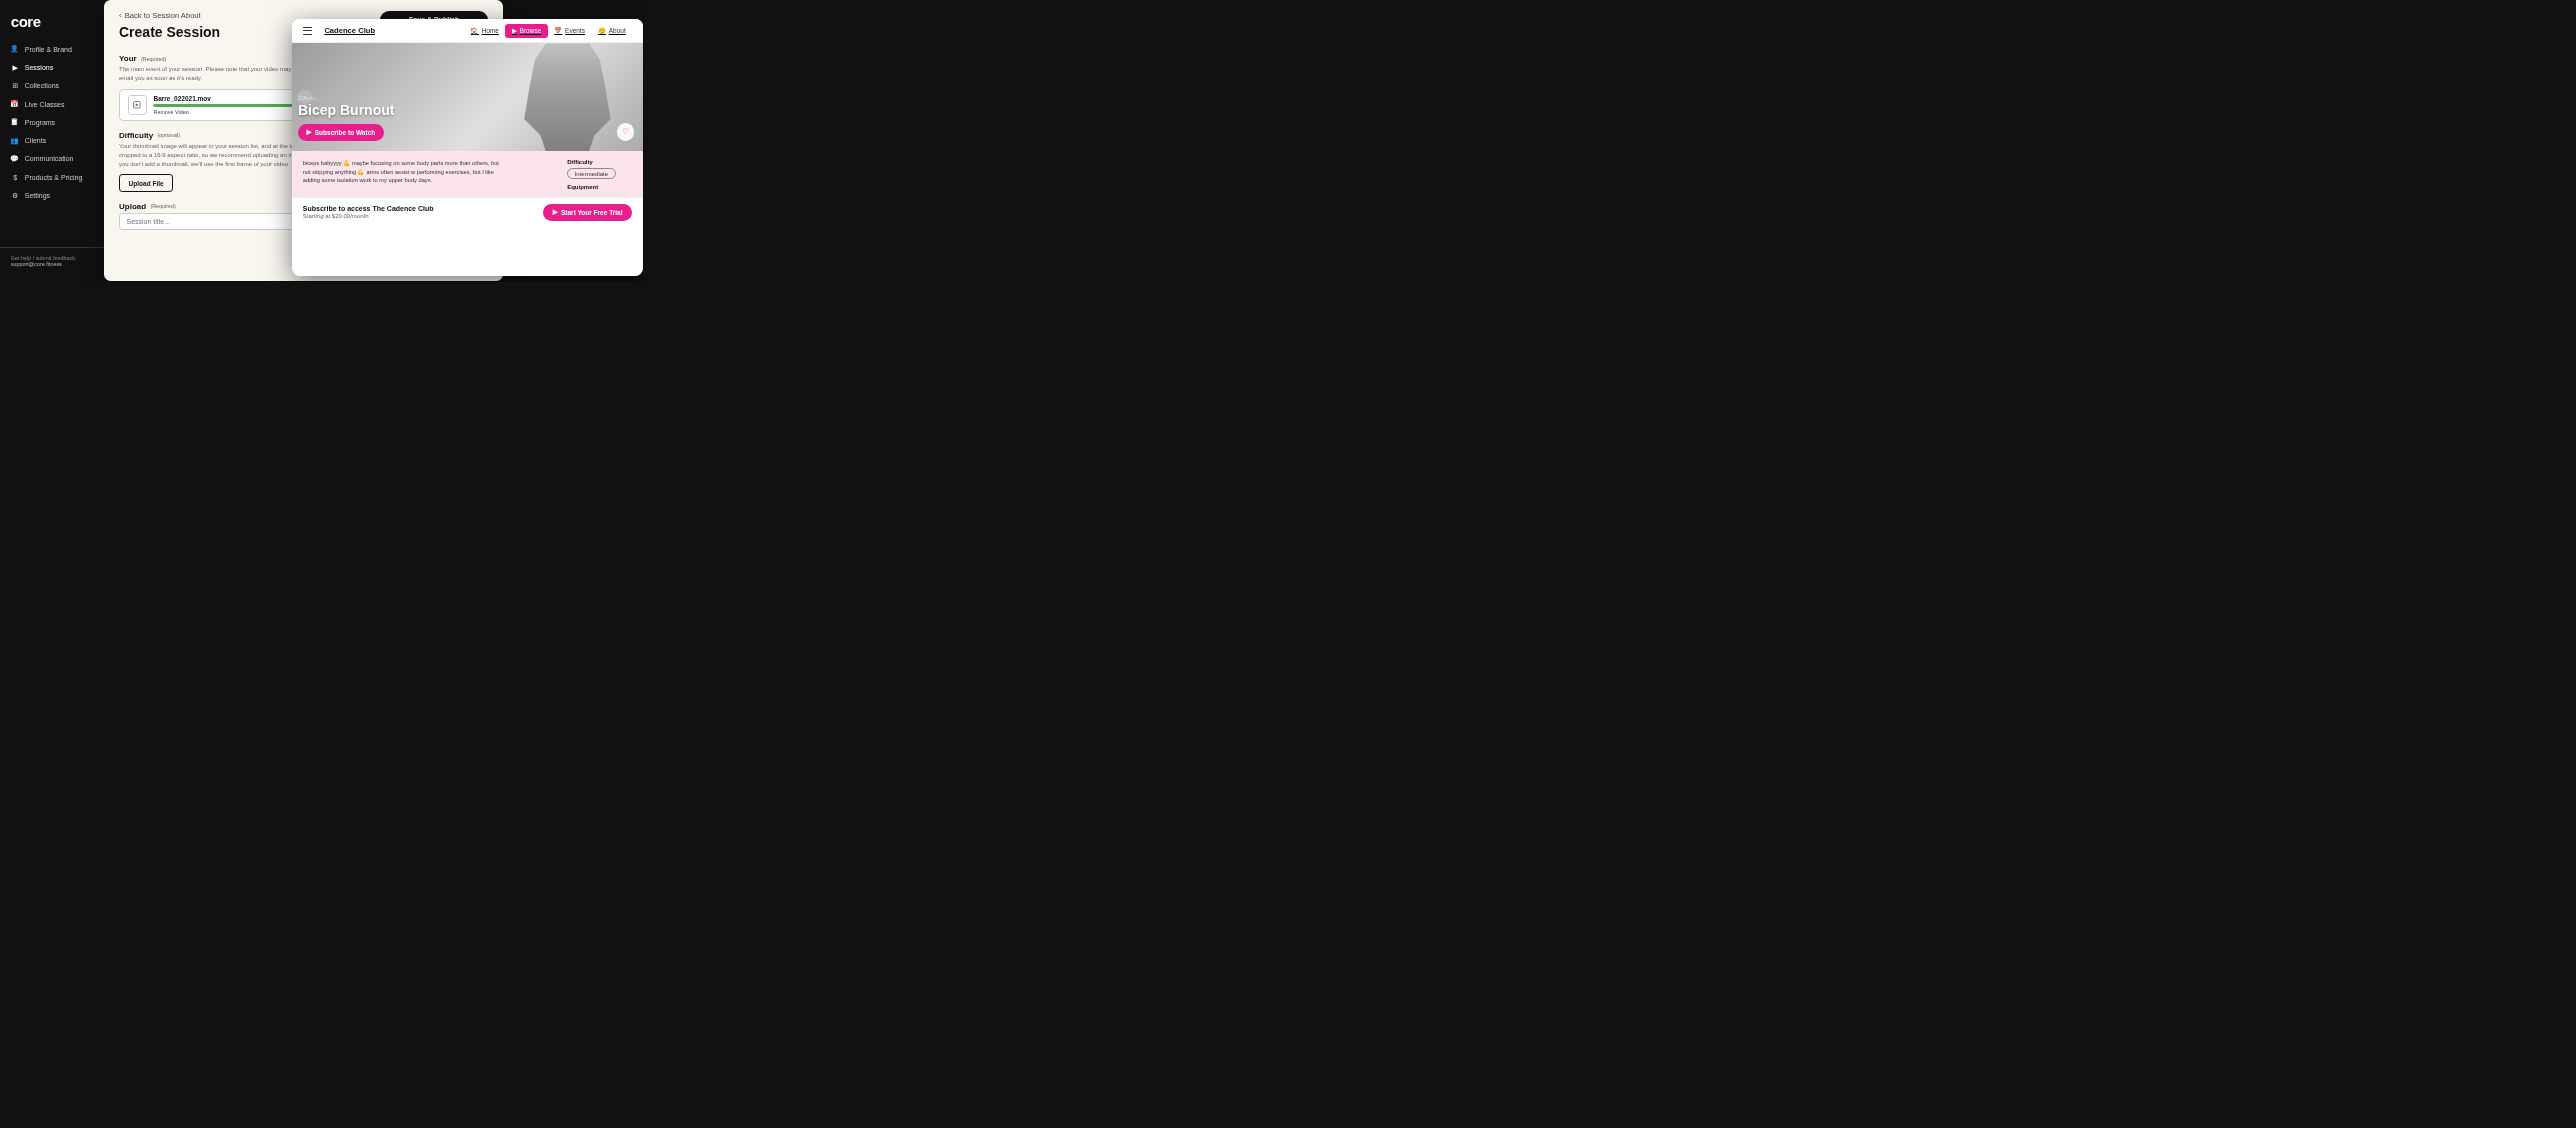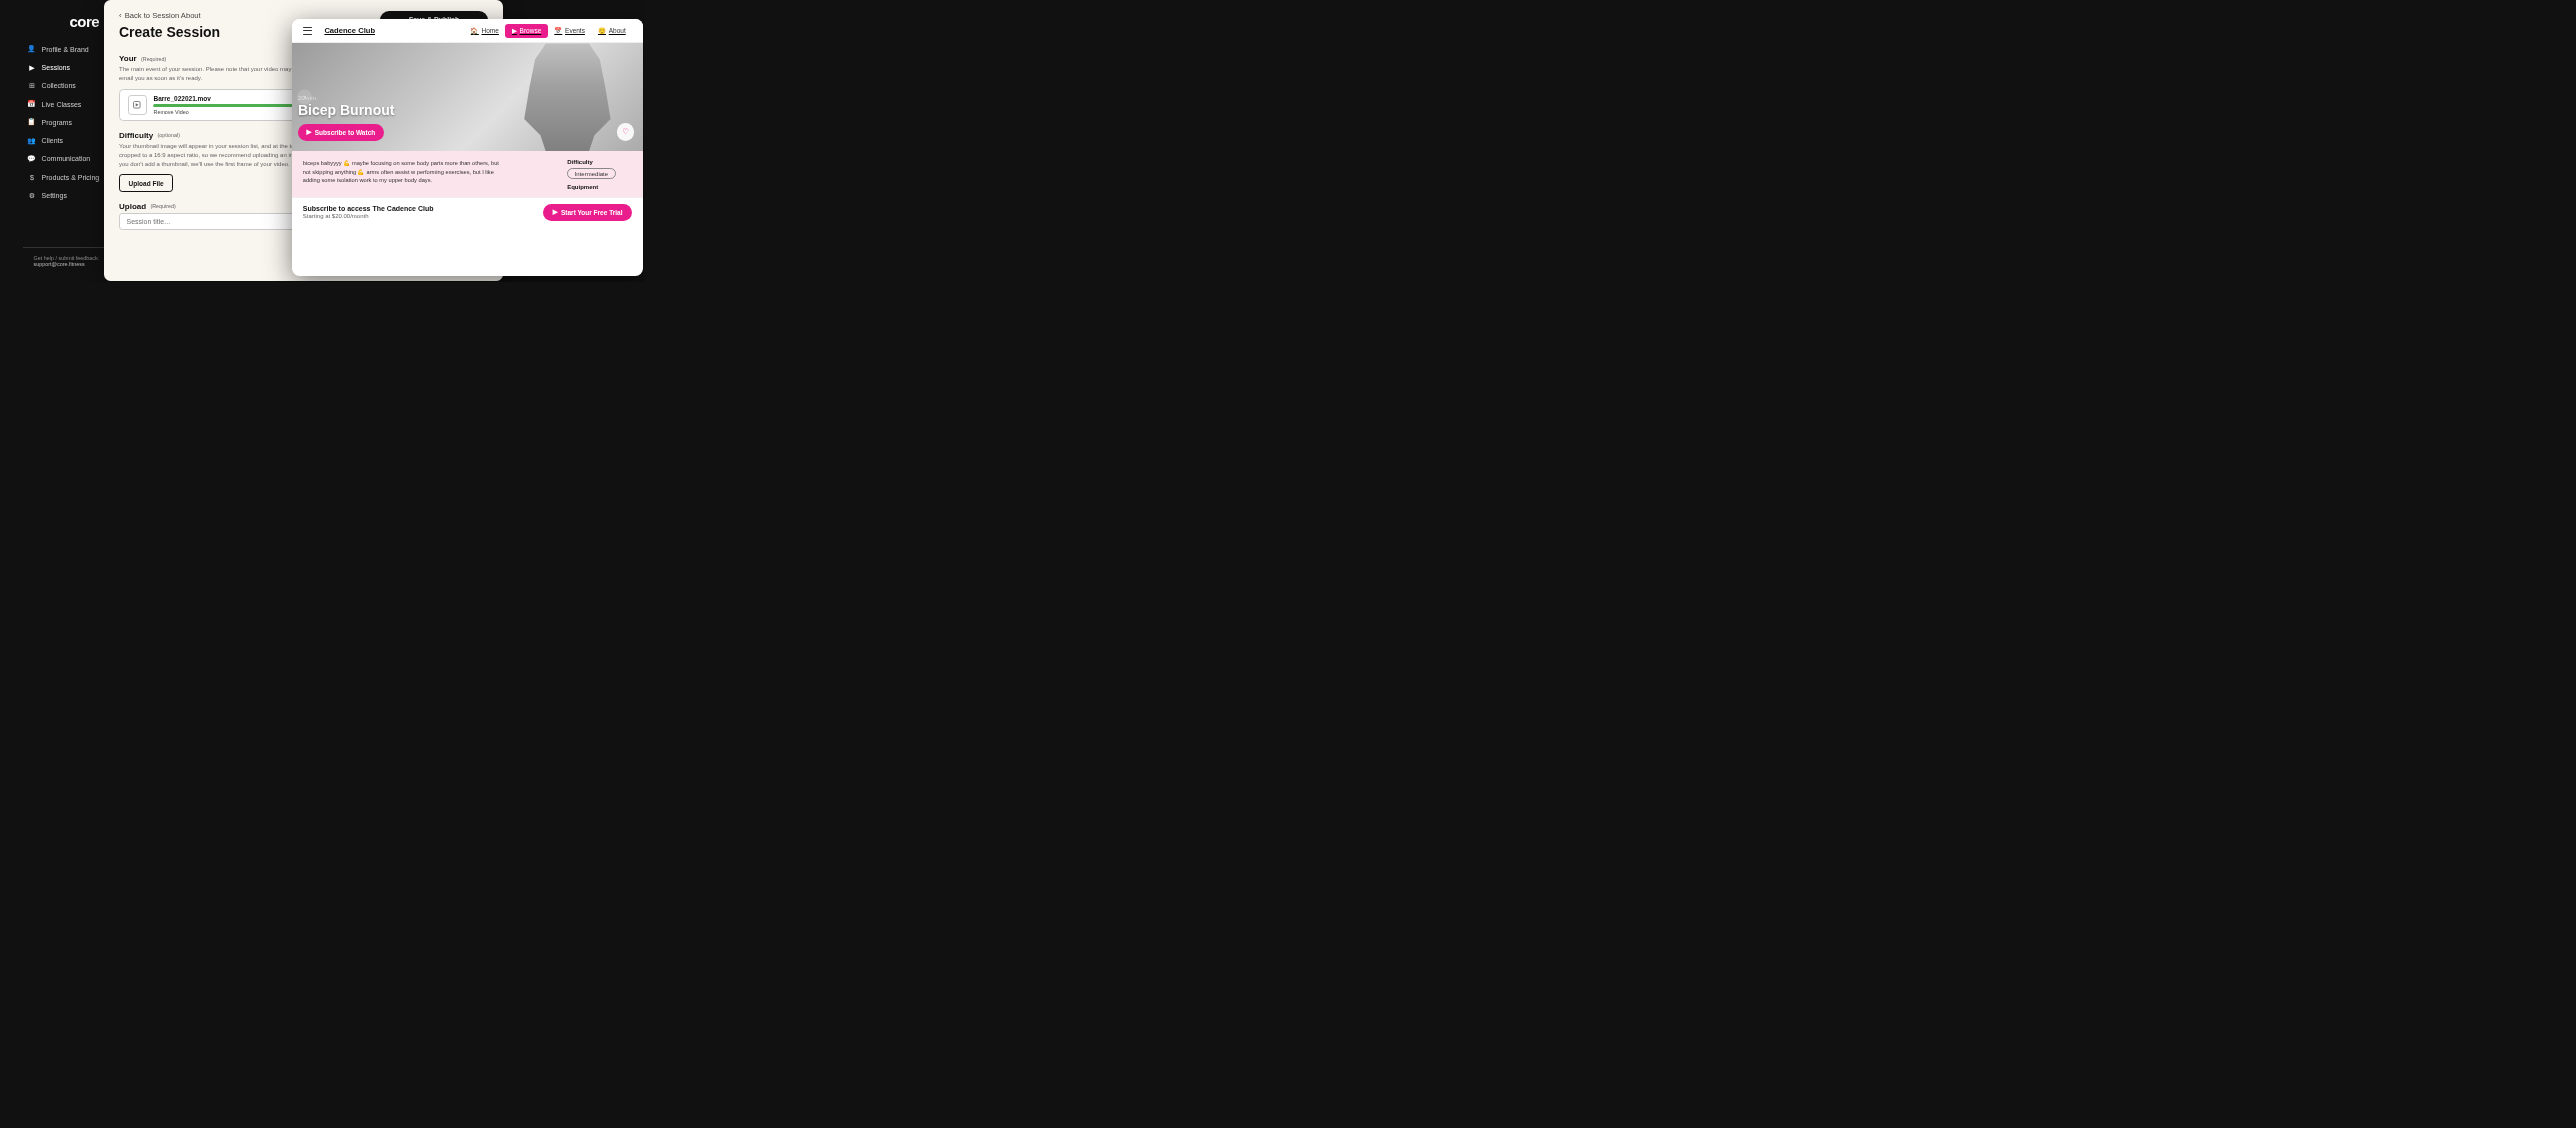--- a/index.html
+++ b/index.html
@@ -8,29 +8,28 @@
       font-family: -apple-system, BlinkMacSystemFont, 'Segoe UI', sans-serif;
       width: 644px;
       height: 282px;
       overflow: hidden;
       position: relative;
     }
 
     
     .sidebar {
       position: absolute;
-      left: 6px; top: 0;
+      left: 0; top: 0;
       width: 104px;
       height: 282px;
       background: #111;
       color: #fff;
       display: flex;
       flex-direction: column;
       padding: 8.6px 0;
-      align-items: flex-end;
     }
     .sidebar-logo {
       padding: 4.3px 10.8px 10.8px;
       font-size: 15px;
       font-weight: 900;
       letter-spacing: -0.5px;
       color: #fff;
     }
     .sidebar-nav {
       flex: 1;

